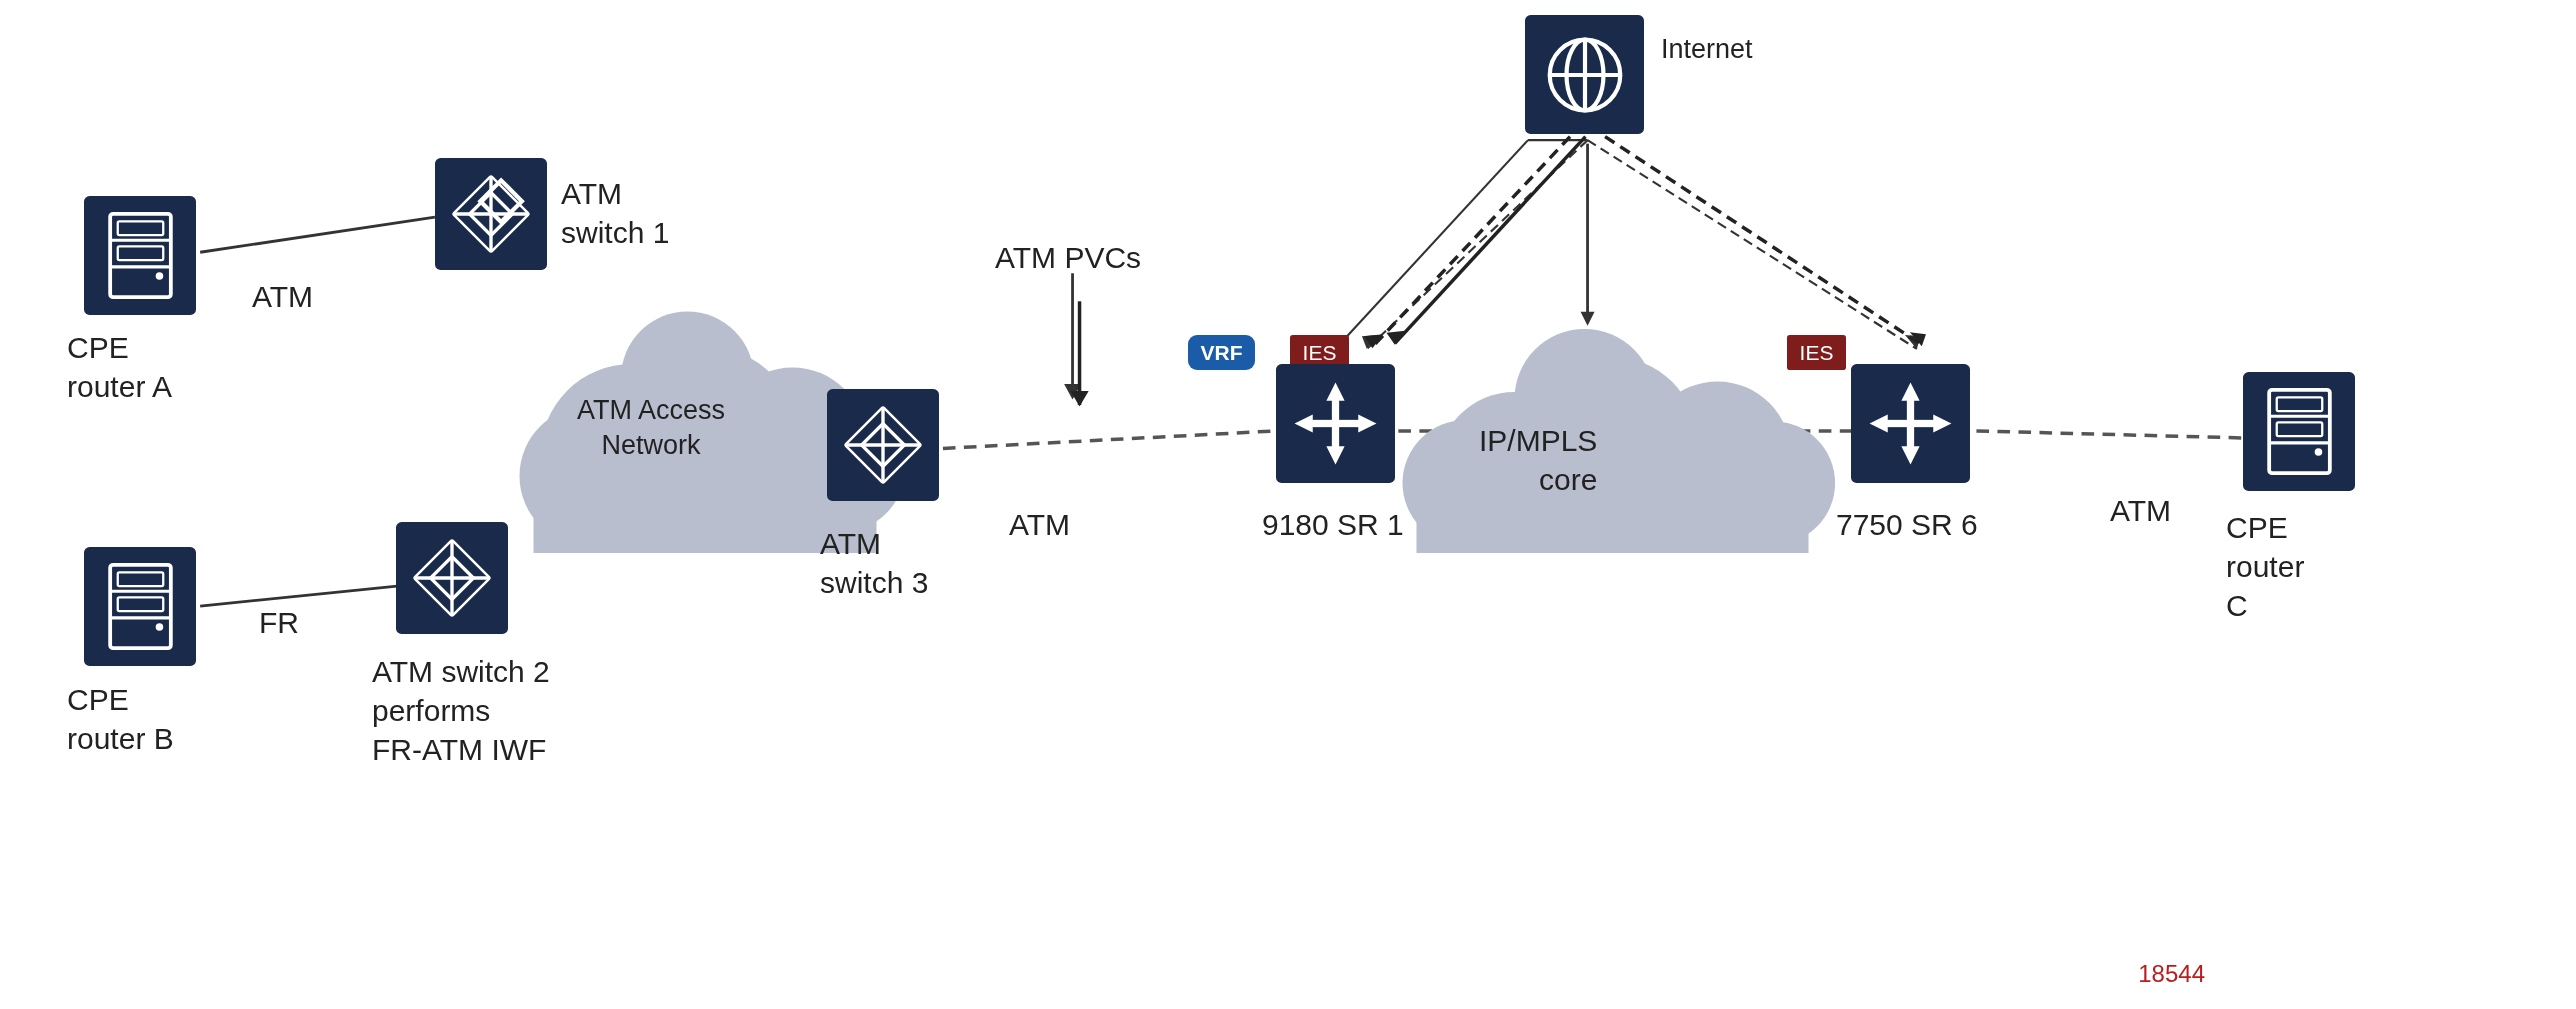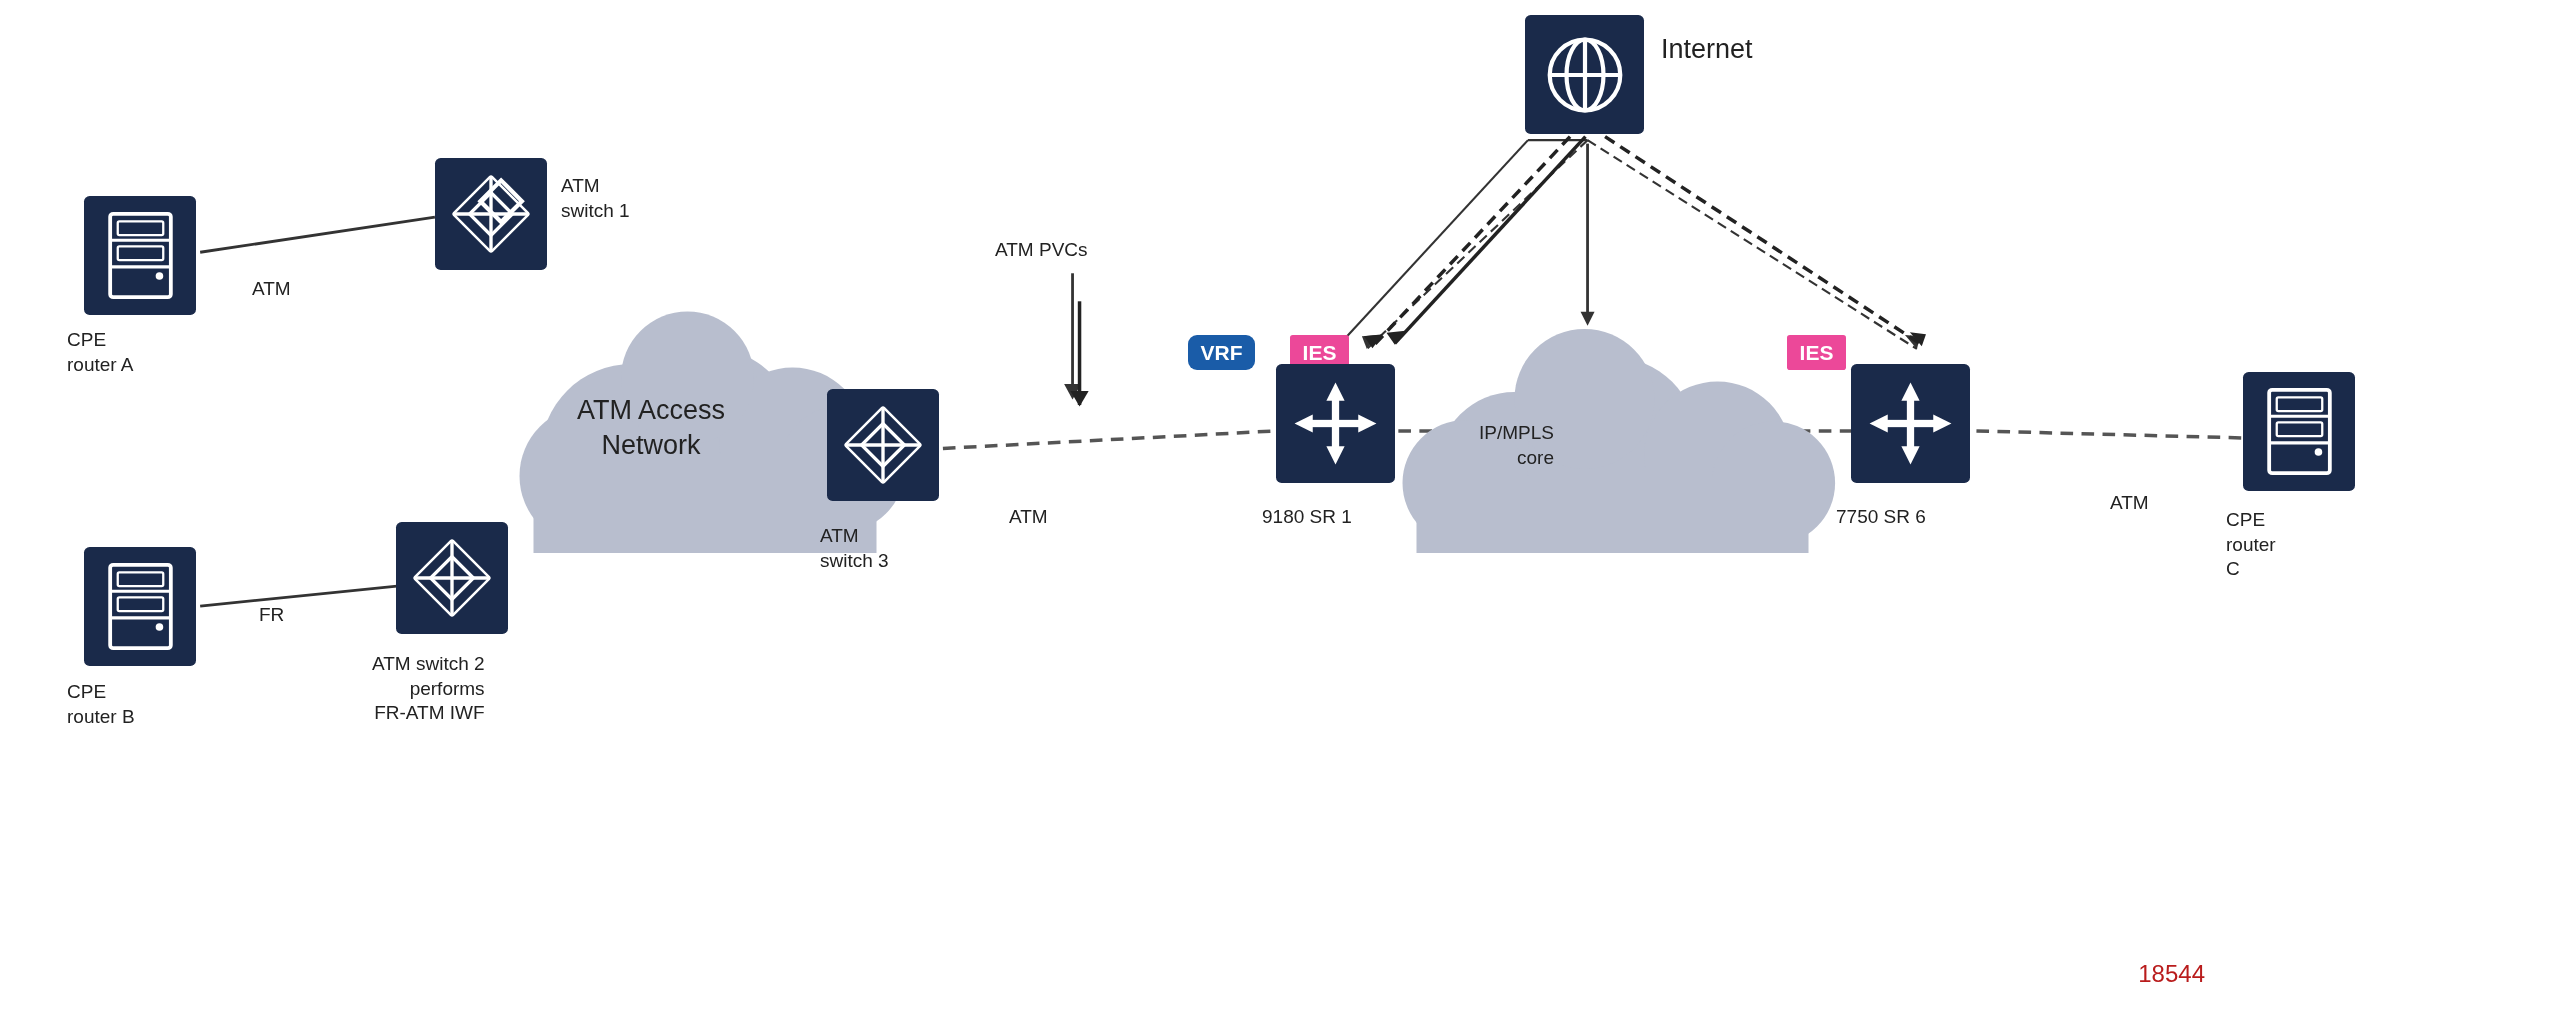--- a/index.html
+++ b/index.html
@@ -62,45 +62,45 @@
       border-radius: 5.6px;
       display: flex;
       align-items: center;
       justify-content: center;
       position: absolute;
     }
 
     
     .label {
       position: absolute;
-      font-size: 19px;
+      font-size: 30px;
       color: #222;
       font-family: Arial, sans-serif;
       font-weight: normal;
       line-height: 1.3;
     }
 
     
     .badge-vrf {
       position: absolute;
       background: #1a5ca8;
       color: white;
       font-size: 21px;
       font-weight: bold;
       padding: 5.6px 12.6px;
       border-radius: 9px;
     }
 
     
     .badge-ies {
       position: absolute;
-      background: #ec4899;
+      background: #7f1d1d;
       color: white;
       font-size: 21px;
-      font-weight: bold;
+      font-weight: normal;
       padding: 5.6px 12.6px;
       border-radius: 2.8px;
     }
 
     
     .page-num {
       position: absolute;
       font-size: 24px;
       color: #b91c1c;
       bottom: 21px;
@@ -196,21 +196,21 @@
   <div class="label" style="left:259px;top:603px;">FR</div>
 
   <div class="switch-box" style="left:396px;top:522px;">
     <svg viewBox="0 0 100 100" style="width:84px;height:84px;">
       <rect x="18" y="18" width="64" height="64" rx="2" fill="none" stroke="white" stroke-width="3" transform="rotate(45 50 50)"></rect>
       <line x1="50" y1="5" x2="50" y2="95" stroke="white" stroke-width="4"></line>
       <line x1="5" y1="50" x2="95" y2="50" stroke="white" stroke-width="4"></line>
       <rect x="32" y="32" width="36" height="36" transform="rotate(45 50 50)" fill="none" stroke="white" stroke-width="4"></rect>
     </svg>
   </div>
-  <div class="label" style="left:372px;top:652px;text-align:right;">ATM switch 2<br>performs<br>FR-ATM IWF</div>
+  <div class="label" style="left:372px;top:652px;">ATM switch 2<br>performs<br>FR-ATM IWF</div>
 
   <svg style="position:absolute;left:491px;top:259px;width:407px;height:308px;" viewBox="0 0 580 440" width="407" height="308">
     <g>
 
       <circle cx="200" cy="280" r="130" fill="#b8bece"></circle>
       <circle cx="320" cy="240" r="110" fill="#b8bece"></circle>
       <circle cx="430" cy="260" r="105" fill="#b8bece"></circle>
       <circle cx="140" cy="310" r="100" fill="#b8bece"></circle>
       <circle cx="500" cy="300" r="90" fill="#b8bece"></circle>
       <circle cx="280" cy="170" r="95" fill="#b8bece"></circle>

